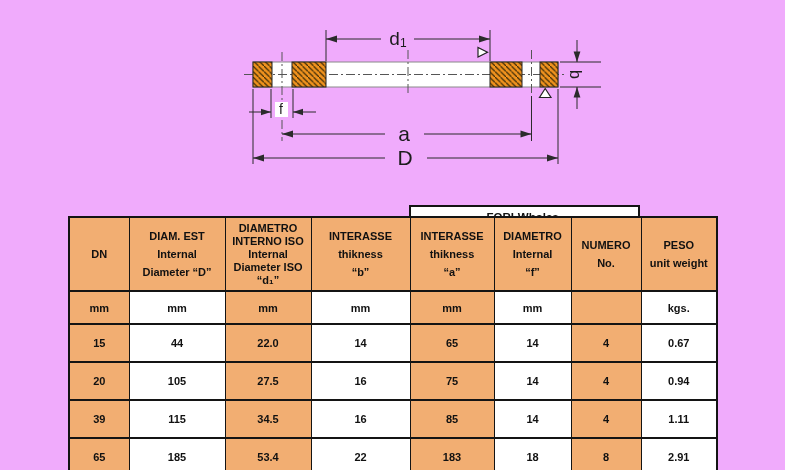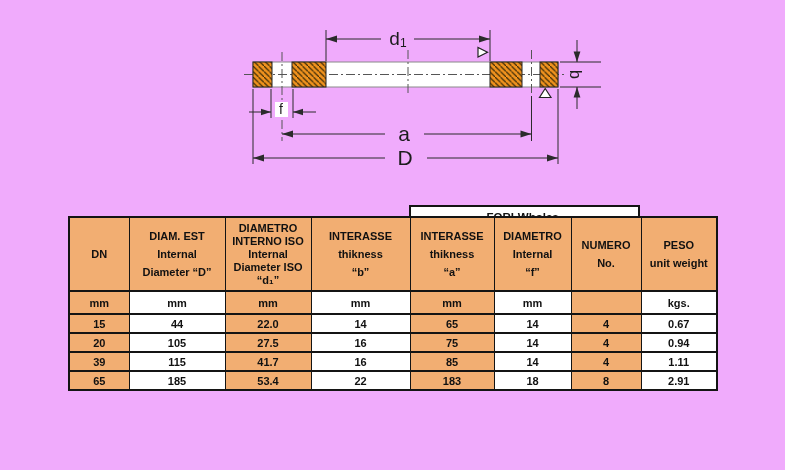--- a/index.html
+++ b/index.html
@@ -20,22 +20,22 @@
     border:2px solid var(--tborder);
   }
   table.spec th, table.spec td{
     border-left:1px solid var(--tborder);border-right:1px solid var(--tborder);
     border-top:2px solid var(--tborder);border-bottom:2px solid var(--tborder);
     text-align:center;vertical-align:middle;padding:0;
     font-size:11px;font-weight:bold;color:#111;
   }
   tr.header-row{height:74px;}
   tr.header-row th{background:var(--orange);}
-  tr.units-row{height:23px;}
-  tr.row-data{height:19px;}
+  tr.units-row{height:33px;}
+  tr.row-data{height:38px;}
   td.shade{background:var(--orange);}
   td.plain{background:#fff;}
   .hlines{display:flex;flex-direction:column;align-items:center;justify-content:center;
           line-height:13px;gap:5px;}
   .hlines.tight{gap:0;line-height:13px;}
   .dimtext{fill:#1c1c1c;font-family:"Liberation Sans","DejaVu Sans",sans-serif;}
 </style>
 </head>
 <body>
 
@@ -221,21 +221,21 @@
             <td class="shade">27.5</td>
             <td class="plain">16</td>
             <td class="shade">75</td>
             <td class="plain">14</td>
             <td class="shade">4</td>
             <td class="plain">0.94</td>
           </tr>
           <tr class="row-data">
             <td class="shade">39</td>
             <td class="plain">115</td>
-            <td class="shade">41.7</td>
+            <td class="shade">34.5</td>
             <td class="plain">16</td>
             <td class="shade">85</td>
             <td class="plain">14</td>
             <td class="shade">4</td>
             <td class="plain">1.11</td>
           </tr>
           <tr class="row-data">
             <td class="shade">65</td>
             <td class="plain">185</td>
             <td class="shade">53.4</td>

